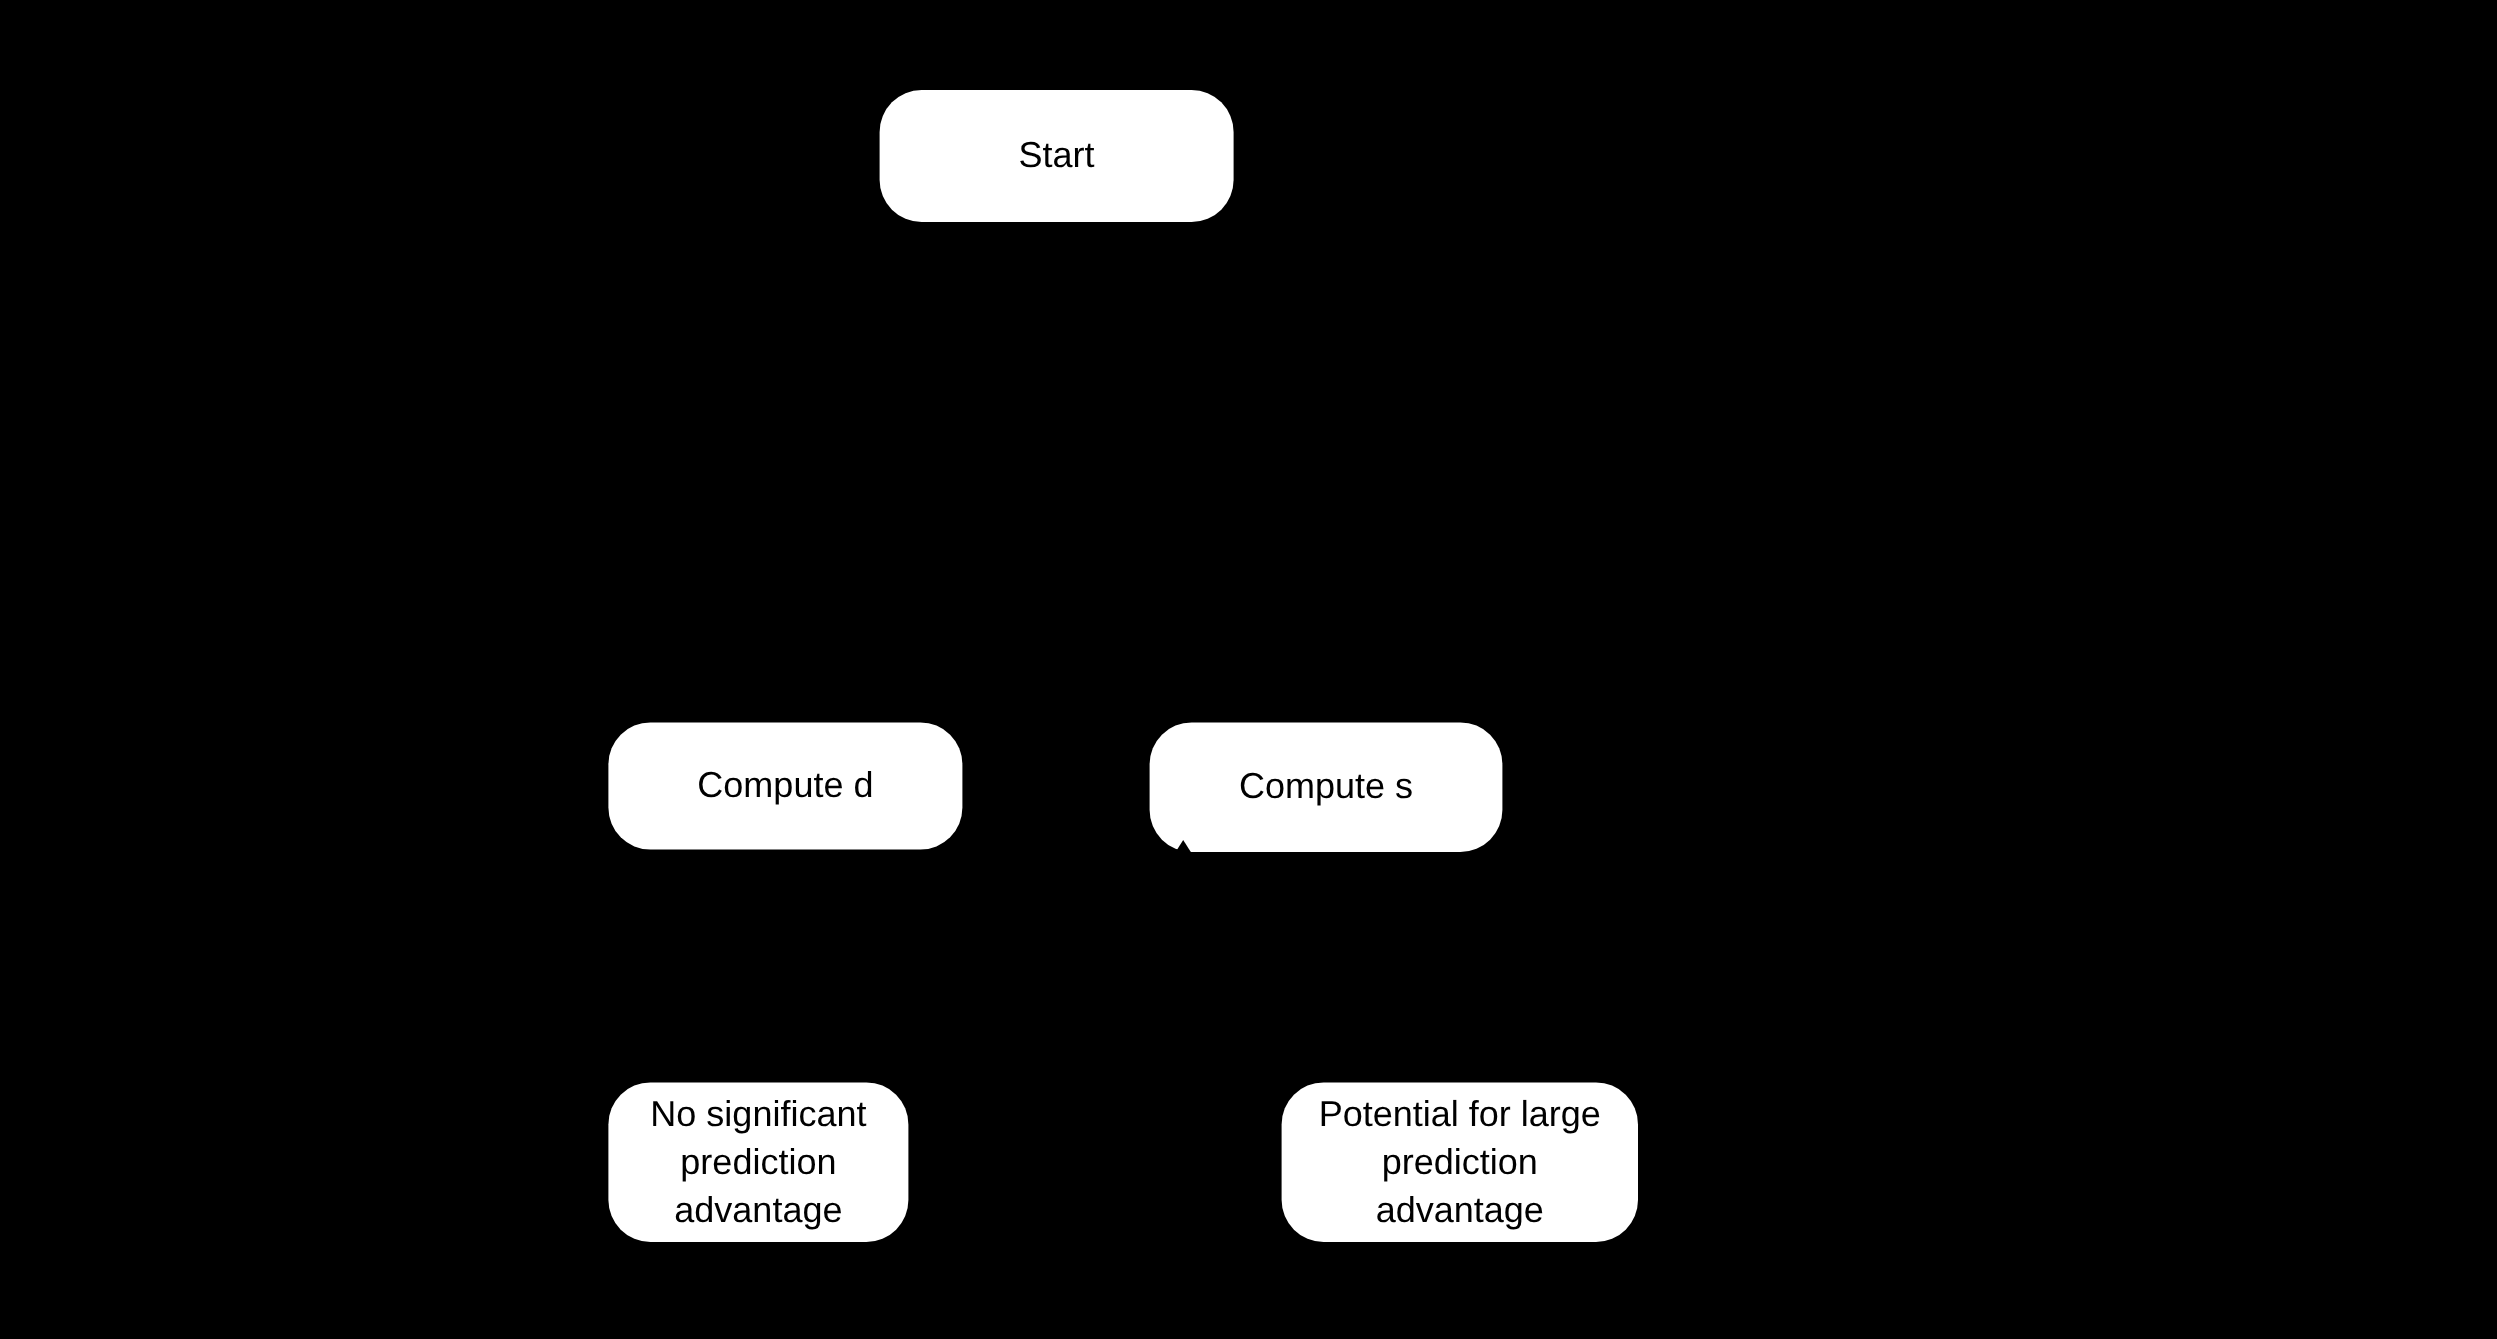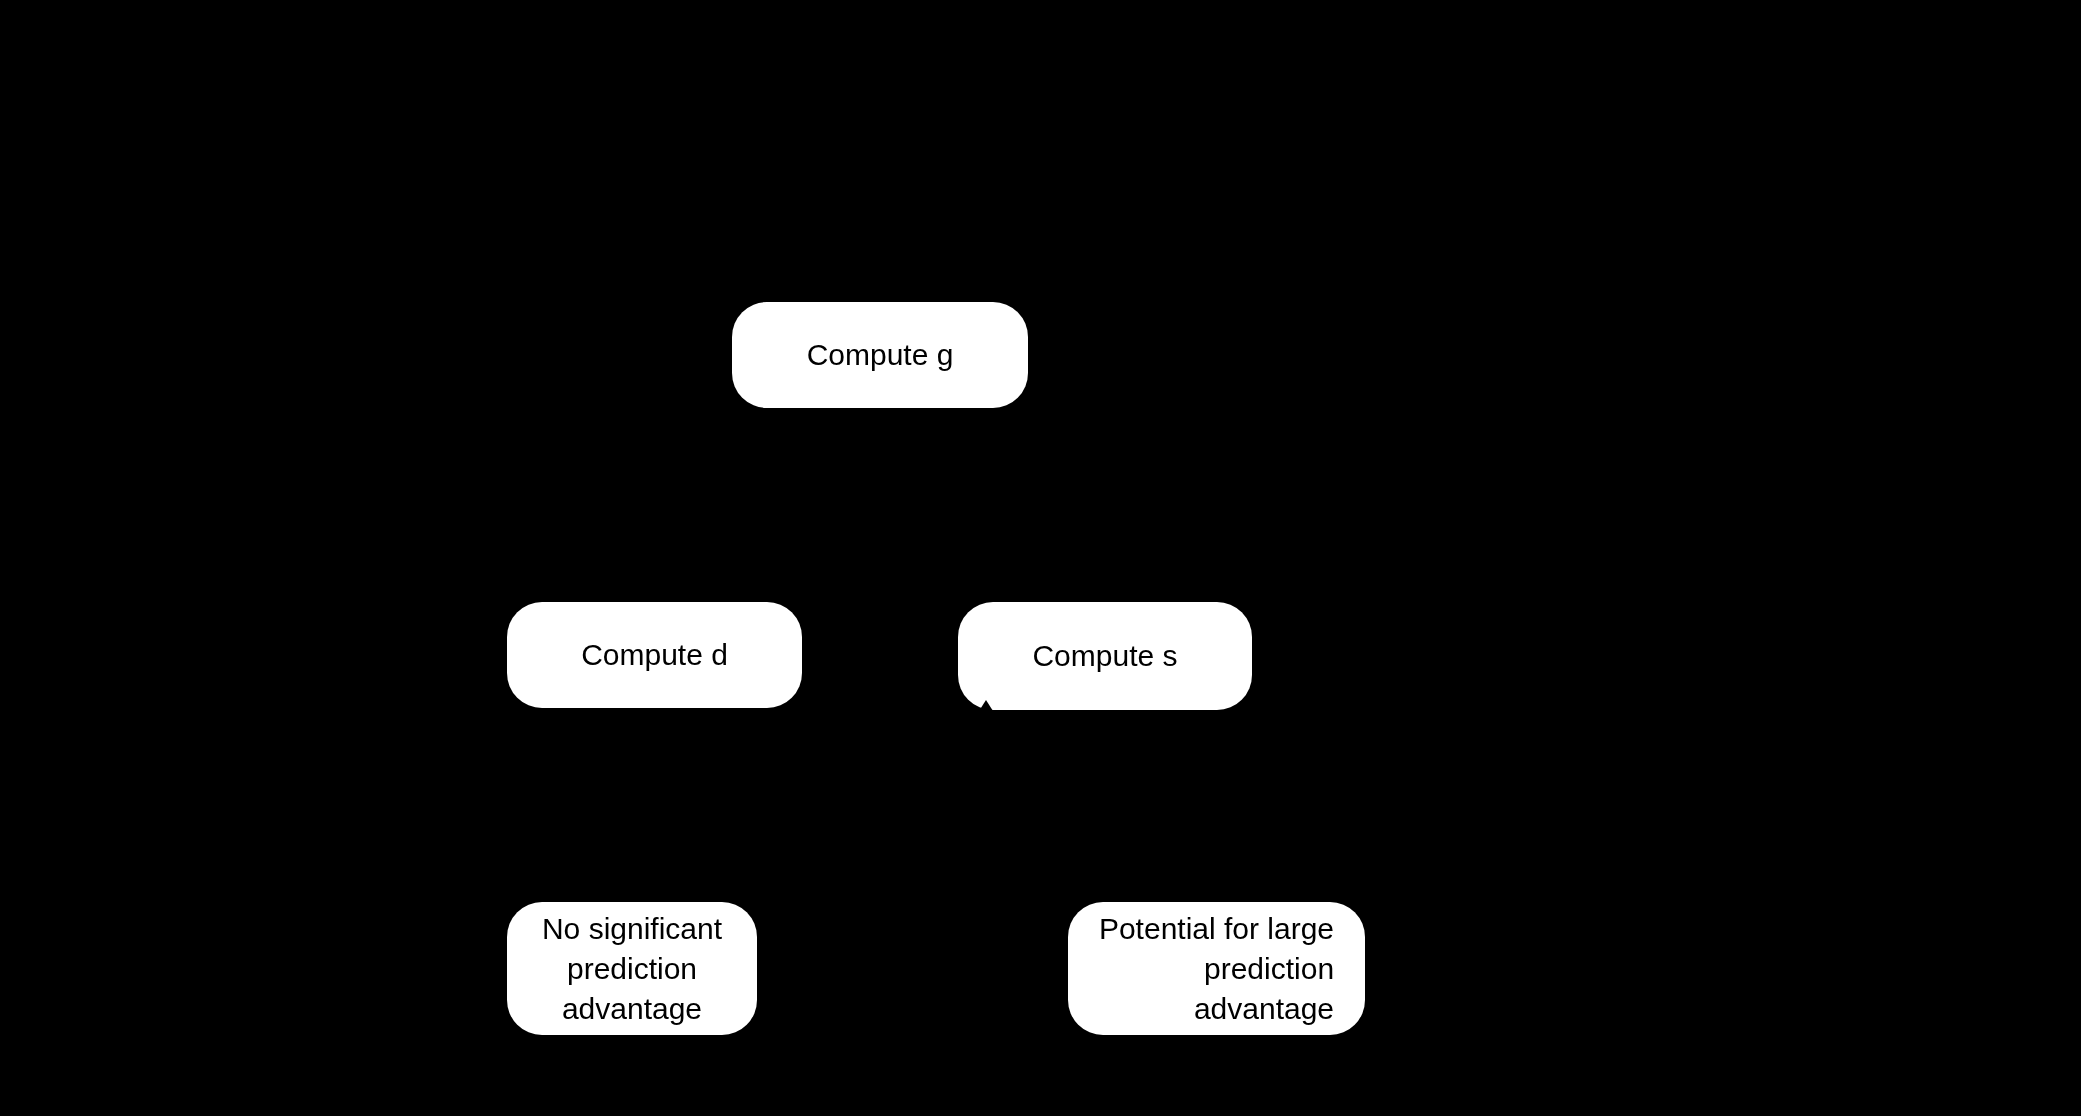--- a/index.html
+++ b/index.html
@@ -28,43 +28,43 @@
     line-height: 40px;
   }
   .node .label {
     white-space: pre-line;
   }
   .n-start      { left: 733px;  top: 75px;  width: 295px; height: 110px; }
   .n-compute-g  { left: 732px;  top: 302px; width: 296px; height: 106px; }
   .n-compute-d  { left: 507px;  top: 602px; width: 295px; height: 106px; }
   .n-compute-s  { left: 958px;  top: 602px; width: 294px; height: 108px; }
   .n-outcome-l  { left: 507px;  top: 902px; width: 250px; height: 133px; }
-  .n-outcome-r  { left: 1068px; top: 902px; width: 297px; height: 133px; text-align: right; }
+  .n-outcome-r  { left: 1068px; top: 902px; width: 297px; height: 133px; }
 
   
   .arrowhead-artifact {
     position: absolute;
     left: 979px;
     top: 700px;
     width: 0;
     height: 0;
     border-left: 7px solid transparent;
     border-right: 7px solid transparent;
     border-bottom: 11px solid #000000;
   }
 </style>
 </head>
 <body>
 
 <div class="canvas">
 
+  <div class="node n-start">
+    <span class="label">Start</span>
+  </div>
 
-  <div class="node n-compute-g">
-    <span class="label">Compute g</span>
-  </div>
 
   <div class="node n-compute-s">
     <span class="label">Compute s</span>
   </div>
 
   <div class="node n-compute-d">
     <span class="label">Compute d</span>
   </div>
 
   <div class="node n-outcome-l">

